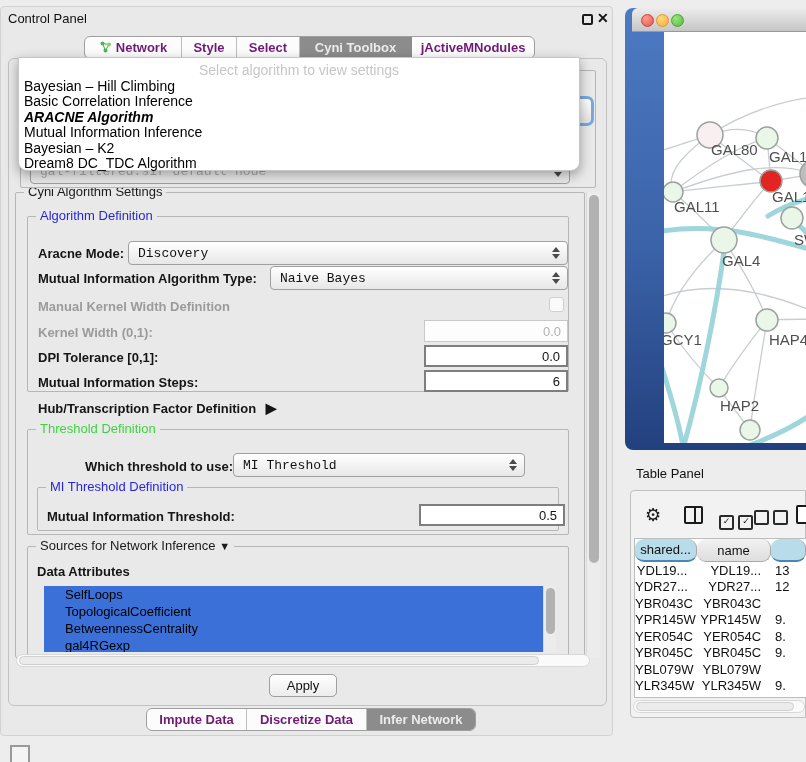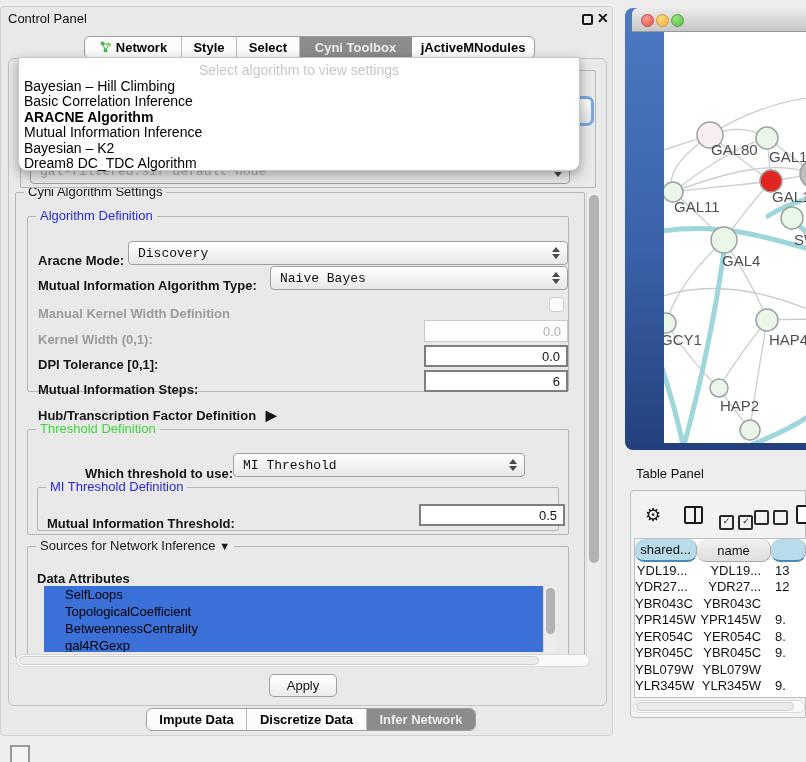--- a/index.html
+++ b/index.html
@@ -6,48 +6,48 @@
   body{width:806px;height:762px;overflow:hidden;background:#ededed;
        font-family:"Liberation Sans",sans-serif;position:relative;}
   .abs{position:absolute;box-sizing:border-box;}
   
   .cp-bg{left:0;top:6px;width:613px;height:730px;background:#e9e9e9;border:1px solid #d2d2d2;border-radius:4px;}
   .cp-title{left:8px;top:11px;font-size:13px;color:#111;}
   .float-ico{left:582px;top:14px;width:11px;height:11px;border:2px solid #1a1a1a;border-radius:2px;background:transparent;}
   .close-ico{left:597px;top:10px;font-size:14px;font-weight:bold;color:#111;}
   
   .seg{display:flex;height:23px;border:1px solid #9f9f9f;border-radius:6px;overflow:hidden;background:#fcfcfc;}
-  .seg-tab{display:flex;align-items:center;justify-content:center;gap:4px;font-size:13px;font-weight:bold;color:#000000;border-right:1px solid #bcbcbc;box-sizing:border-box;height:100%;}
+  .seg-tab{display:flex;align-items:center;justify-content:center;gap:4px;font-size:13px;font-weight:bold;color:#701a75;border-right:1px solid #bcbcbc;box-sizing:border-box;height:100%;}
   .seg-tab:last-child{border-right:none;}
   .seg-tab.sel{background:#8c8c8c;color:#ececec;border-right-color:#8c8c8c;}
   
   .content-panel{left:8px;top:58px;width:599px;height:648px;background:#e9e9e9;border:1px solid #c2c2c2;border-radius:6px;}
   .groupbox{border:1px solid #b6b6b6;border-radius:2px;}
   .legend{position:absolute;top:-9px;left:8px;background:#e9e9e9;padding:0 4px;font-size:13px;color:#1a1a1a;white-space:nowrap;}
   .legend.blue{color:#2727d8;}
   .legend.green{color:#3fd43f;}
-  .lbl{font-size:13px;font-weight:bold;color:#151515;white-space:nowrap;margin-top:7px;}
+  .lbl{font-size:13px;font-weight:bold;color:#151515;white-space:nowrap;}
   .lbl.dis{color:#9b9b9b;}
   
   .combo{display:flex;align-items:center;border:1px solid #a0a0a0;border-radius:4px;
          background:linear-gradient(#ffffff,#e7e7e7);font-size:13px;color:#111;padding-left:9px;font-family:Liberation Mono, monospace;}
   .combo .arrows{margin-left:auto;margin-right:7px;display:flex;flex-direction:column;gap:2px;}
   .combo .tri-up{width:0;height:0;border-left:4px solid transparent;border-right:4px solid transparent;border-bottom:5px solid #4a4a4a;}
   .combo .tri-dn{width:0;height:0;border-left:4px solid transparent;border-right:4px solid transparent;border-top:5px solid #4a4a4a;}
   
   .field{display:flex;align-items:center;justify-content:flex-end;padding:0 6px;
          border:2px solid #7e7e7e;background:#fff;font-size:13px;color:#111;}
   .field.dis{border:1px solid #c9c9c9;color:#b3b3b3;background:#fdfdfd;}
   .checkbox{width:15px;height:15px;border:1px solid #cfcfcf;border-radius:3px;background:#fafafa;}
   
   .popup{left:18px;top:57px;width:562px;height:114px;background:#fff;border:1px solid #c6c6c6;
          border-radius:0 0 9px 9px;box-shadow:0 4px 12px rgba(0,0,0,.35);z-index:20;}
   .popup .ph{display:block;text-align:center;font-size:14px;color:#c6c6c6;padding-top:4px;height:17px;}
   .popup .opt{font-size:14px;color:#000;line-height:15.4px;padding-left:5px;white-space:nowrap;}
-  .popup .opt.sel{font-weight:bold;}
+  .popup .opt.sel{font-weight:bold;font-style:italic;}
   
   .vtrack{background:#ececec;border-left:1px solid #dadada;}
   .vthumb{background:#b2b2b2;border-radius:5px;}
   .htrack{background:#fafafa;border:1px solid #d8d8d8;border-radius:7px;}
   .hthumb{background:#ebebeb;border:1px solid #d0d0d0;border-radius:5px;}
   
   .attr-list{background:#fff;overflow:hidden;}
   .attr-item{height:17px;line-height:17px;background:#3a70d8;color:#000000;font-size:13px;padding-left:21px;white-space:nowrap;}
   
   .btn{display:flex;align-items:center;justify-content:center;border:1px solid #9f9f9f;border-radius:5px;

